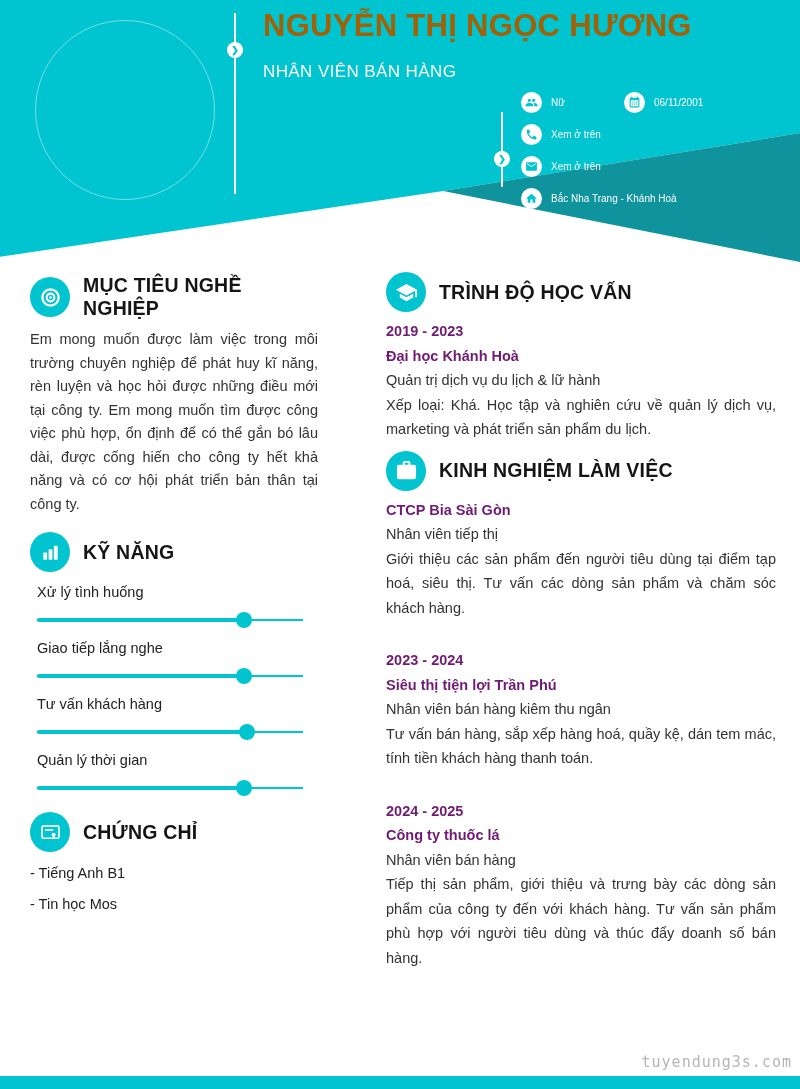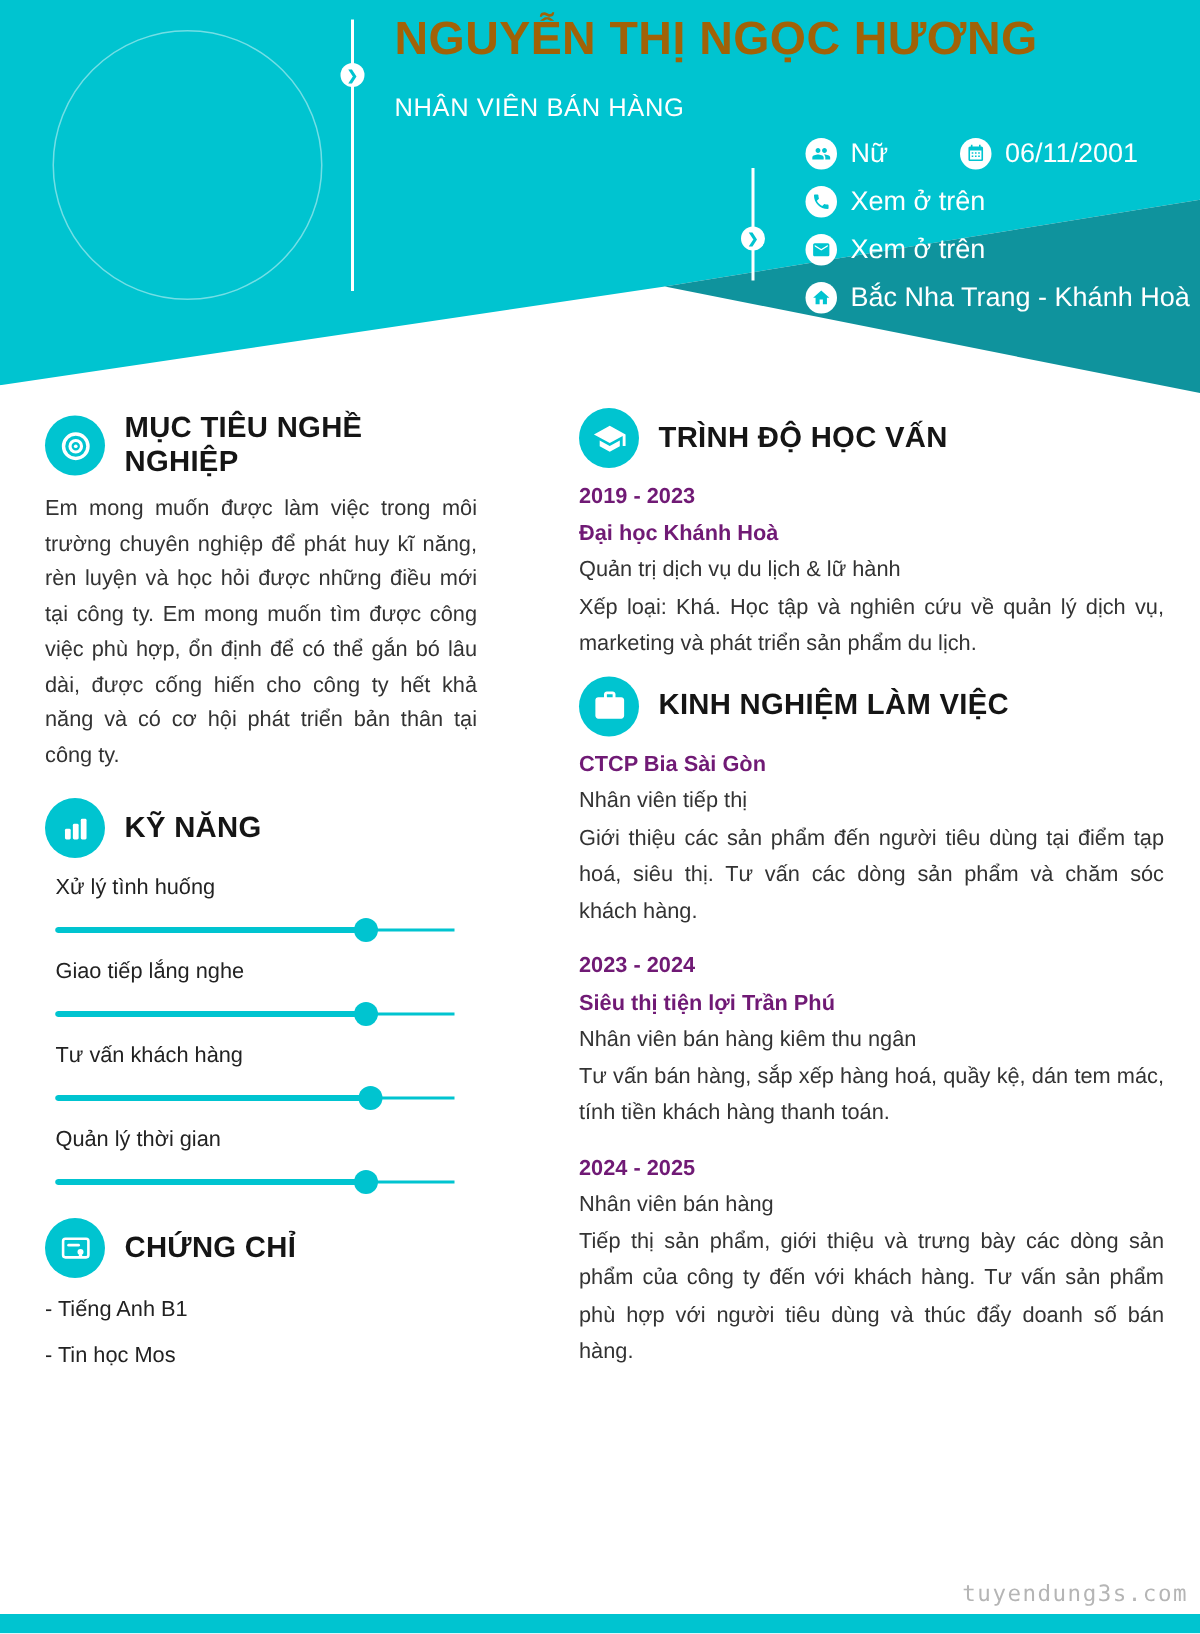--- a/index.html
+++ b/index.html
@@ -26,21 +26,21 @@
   .vline1{left:234px;top:13px;height:181px;}
   .vline2{left:501px;top:112px;height:75px;}
   .chev{position:absolute;width:16px;height:16px;border-radius:50%;background:#fff;
     color:var(--teal);font-size:9px;line-height:16px;text-align:center;font-weight:700;}
   .chev1{left:227px;top:42px;}
   .chev2{left:494px;top:151px;}
   .name{position:absolute;left:263px;top:8px;margin:0;font-size:31px;font-weight:700;
     color:#a16207;letter-spacing:.3px;white-space:nowrap;}
   .job-title{position:absolute;left:263px;top:62px;font-size:17px;color:#fff;letter-spacing:.4px;}
   .c-row{position:absolute;display:flex;align-items:center;gap:9px;color:#fff;
-    font-size:18px;white-space:nowrap;margin-left:16px;}
+    font-size:10px;white-space:nowrap;}
   .c-ic{width:21px;height:21px;border-radius:50%;background:#fff;color:var(--teal);
     display:flex;align-items:center;justify-content:center;flex:0 0 21px;}
   .c-ic svg{width:13px;height:13px;}
   .c-gender{left:521px;top:92px;}
   .c-dob{left:624px;top:92px;}
   .c-phone{left:521px;top:124px;}
   .c-mail{left:521px;top:156px;}
   .c-home{left:521px;top:188px;}
 
   
@@ -65,21 +65,21 @@
   .sk-knob{position:absolute;top:.5px;width:16px;height:16px;border-radius:50%;
     background:var(--teal);left:calc(var(--p,75%) - 8px);}
   .cert-list{margin:6px 0 0;padding:0;list-style:none;}
   .cert-list li{font-size:14.5px;line-height:31px;color:#222;}
 
   .b{font-weight:700;color:#701a75;}
   .just{text-align:justify;}
   .edu-block{margin-top:7px;}
   .sh-exp{margin-top:9px;}
   .exp-block{margin-top:7px;}
-  .exp-block + .exp-block{margin-top:12px;}
+  .exp-block + .exp-block{margin-top:28px;}
 
   
   .watermark{position:absolute;right:8px;top:1053px;font-family:"DejaVu Sans Mono",monospace;
     font-size:15px;color:var(--gray);letter-spacing:1px;}
   .footer-bar{position:absolute;left:0;top:1076px;width:800px;height:13px;background:var(--teal);}
 </style>
 </head>
 <body>
 
 <div class="page" style="--teal: #00c4d0; --teal-dark: #0f939d; --ink: #333333; --head-ink: #151515; --gray: #b5b5b5;">
@@ -253,20 +253,21 @@
 
     <div class="exp-block">
       <div class="b">2023 - 2024</div>
       <div class="b">Siêu thị tiện lợi Trần Phú</div>
       <div>Nhân viên bán hàng kiêm thu ngân</div>
       <div class="just">Tư vấn bán hàng, sắp xếp hàng hoá, quầy kệ, dán tem mác, tính tiền khách hàng thanh toán.</div>
     </div>
 
     <div class="exp-block">
       <div class="b">2024 - 2025</div>
+      <div class="b">Công ty thuốc lá</div>
       <div>Nhân viên bán hàng</div>
       <div class="just">Tiếp thị sản phẩm, giới thiệu và trưng bày các dòng sản phẩm của công ty đến với khách hàng. Tư vấn sản phẩm phù hợp với người tiêu dùng và thúc đẩy doanh số bán hàng.</div>
     </div>
   </div>
 
   <div class="watermark">tuyendung3s.com</div>
   <div class="footer-bar"></div>
 </div>
 
 </body></html>

